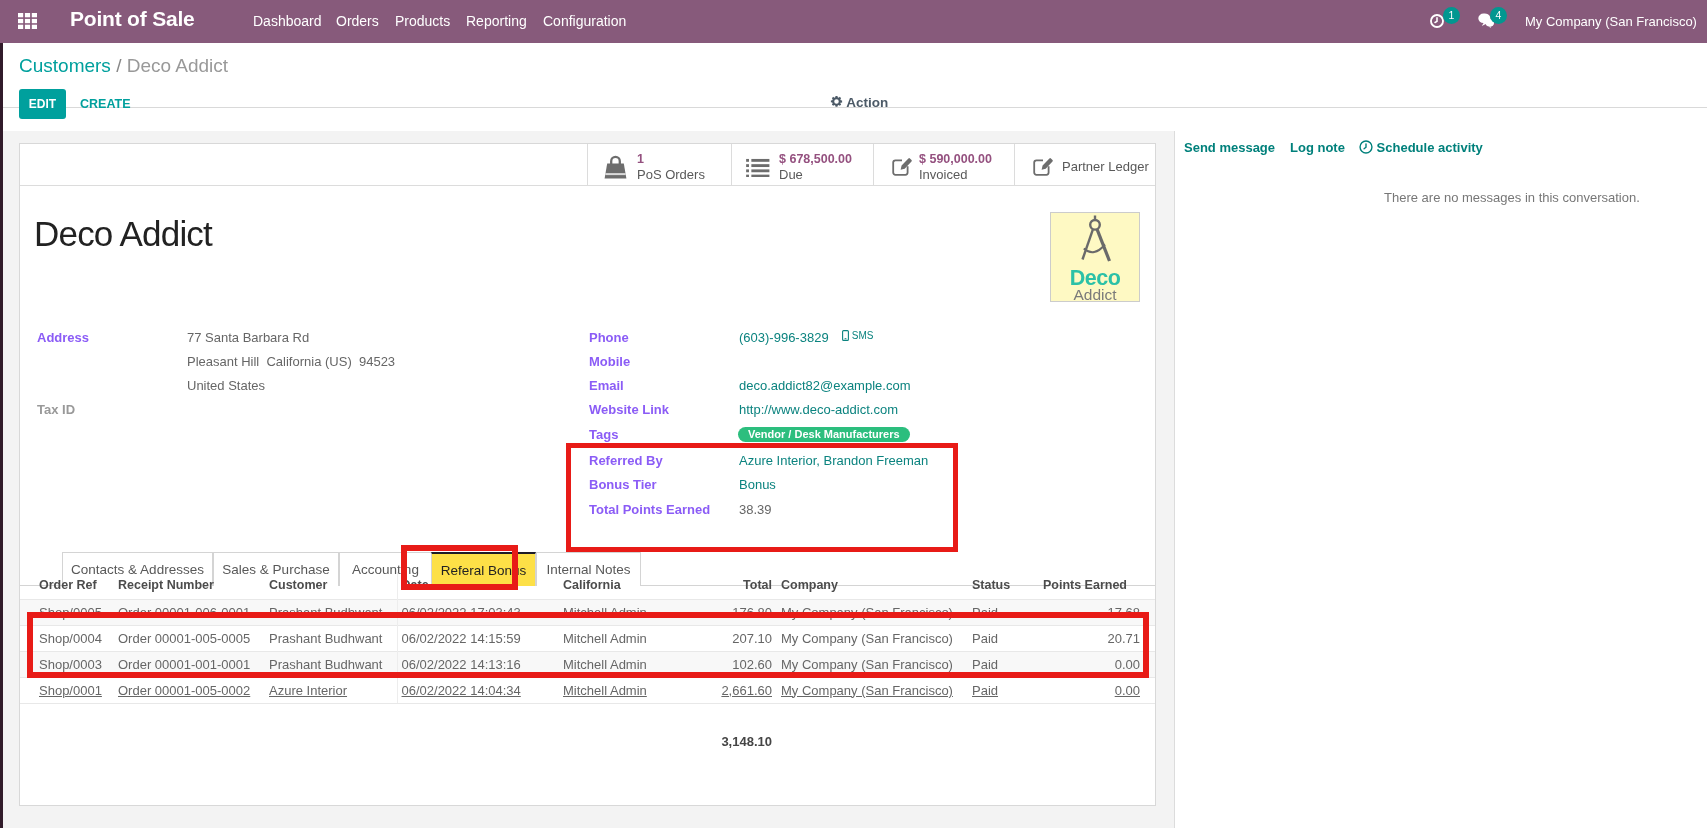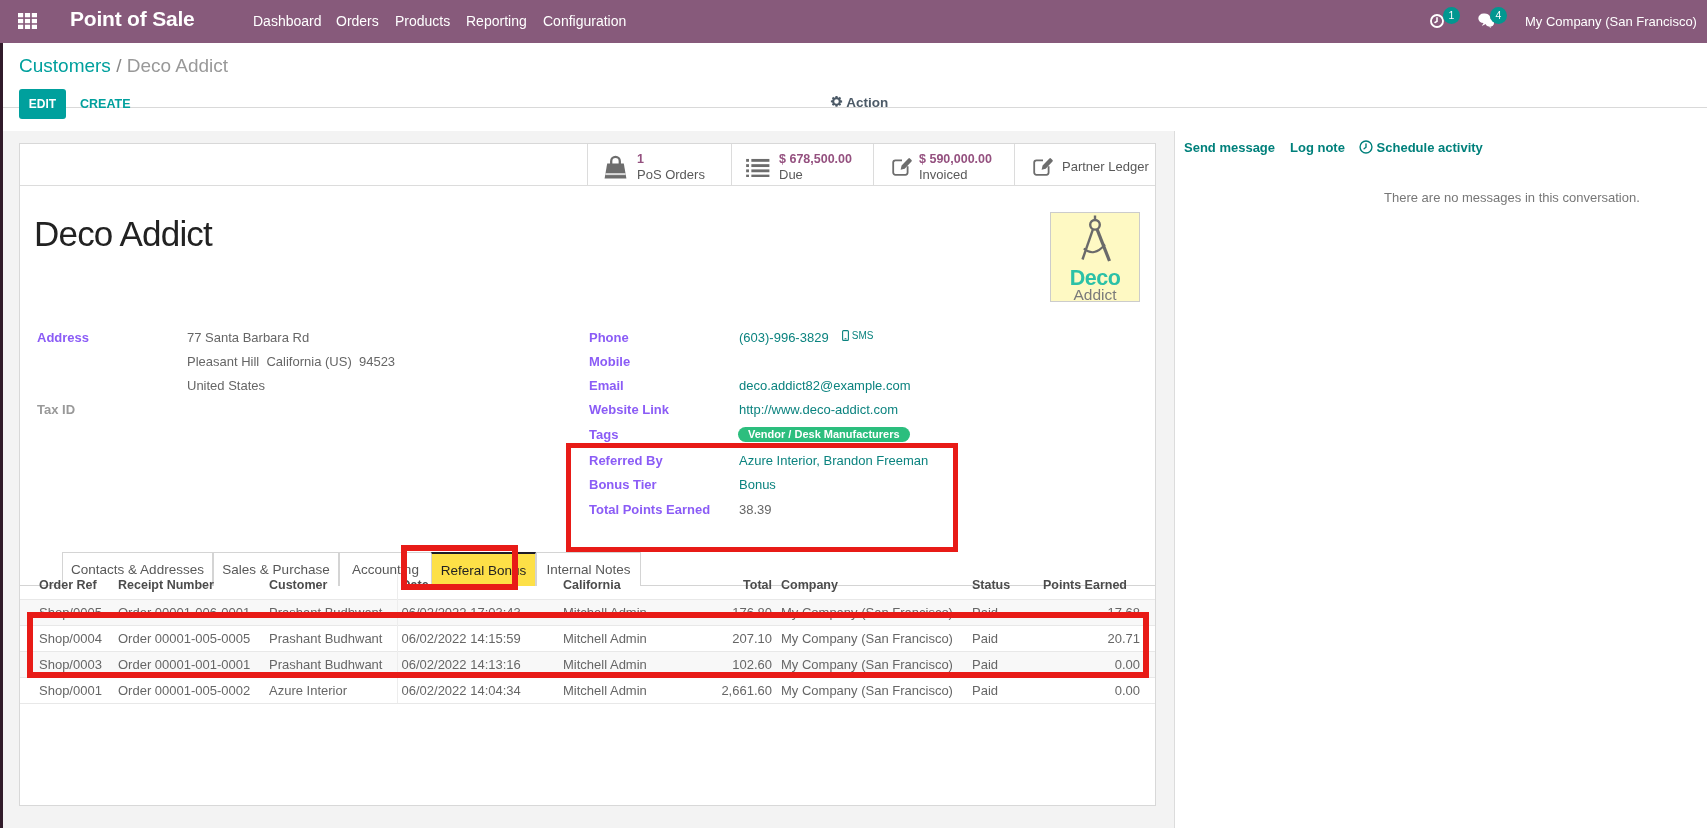--- a/index.html
+++ b/index.html
@@ -53,21 +53,21 @@
   
   .tabbar { position:absolute; left:0; top:408px; width:1135px; height:34px; }
   .tabbar .bot { position:absolute; left:0; top:33px; width:1135px; height:1px; background:#d4d4d4; }
   .tab { position:absolute; top:0; height:34px; border:1px solid #d4d4d4; border-bottom:none; color:#585858; font-size:13.5px; text-align:center; line-height:33px; background:#fff;margin-left:24px; }
   .tab.active { border-top:2px solid #1d1b27; color:#222; background:#fde047; z-index:2; height:34px; }
 
   
   table#tbl { position:absolute; left:0; top:420px; width:1135px; border-collapse:collapse; table-layout:fixed; font-size:13px;margin-top:8px; }
   #tbl th { font-weight:bold; color:#4c4c4c; text-align:left; height:27px; padding:0; vertical-align:middle; white-space:nowrap; font-size:12.5px; }
   #tbl td { color:#666; height:26px; padding:0; vertical-align:middle; border-top:1px solid #e8e8e8; white-space:nowrap; overflow:hidden; }
-  #tbl tr:last-child td { border-bottom:1px solid #e8e8e8; }
+  #tbl tr:last-child td { border-bottom:1px solid #e8e8e8;text-decoration:underline; }
   #tbl td.c4, #tbl th.c4 { border-left:1px solid #ededed; padding-left:4px; }
   #tbl tr.odd td { background:#f8f8f8; }
   #tbl .r { text-align:right; }
   #tbl td.c7, #tbl th.c7 { padding-left:9px; }
   #tbl td.c1, #tbl th.c1 { padding-left:19px; }
   #tbl th.r.pe { padding-right:28px; } #tbl td.r.pe { padding-right:15px; }
   #tfoot { position:absolute; left:0; top:590px; width:752px; text-align:right; font-weight:bold; color:#454545; font-size:13px; }
 
   
   .redrect { position:absolute; border:6px solid #e81b17; background:transparent; z-index:10; }
@@ -287,20 +287,21 @@
           <td>Azure Interior</td>
           <td class="c4">06/02/2022 14:04:34</td>
           <td>Mitchell Admin</td>
           <td class="r">2,661.60</td>
           <td class="c7">My Company (San Francisco)</td>
           <td>Paid</td>
           <td class="r pe">0.00</td>
         </tr>
     </tbody>
     </table>
+    <div id="tfoot">3,148.10</div>
   </div>
 
   <div class="redrect" style="left:566px;top:443px;width:392px;height:109px;border-width:5px"></div>
   <div class="redrect" style="left:401px;top:545px;width:117px;height:45px"></div>
   <div class="redrect" style="left:27px;top:612px;width:1122px;height:66px"></div>
 
   <div class="chbtn" style="left:1184px;top:140px">Send message</div>
   <div class="chbtn" style="left:1290px;top:140px">Log note</div>
   <div class="chbtn" style="left:1359px;top:140px"><svg width="14" height="14" viewBox="0 0 16 16" style="vertical-align:-2px">
       <circle cx="8" cy="8" r="6.8" fill="none" stroke="#00807b" stroke-width="1.6"></circle>

